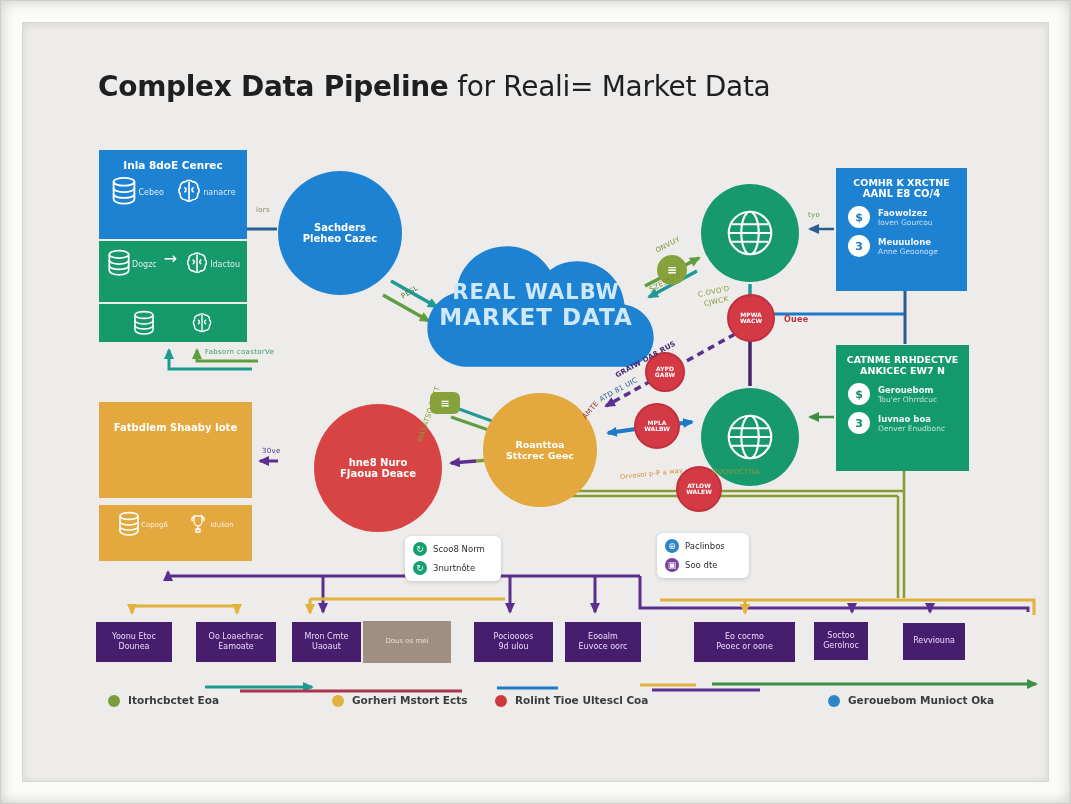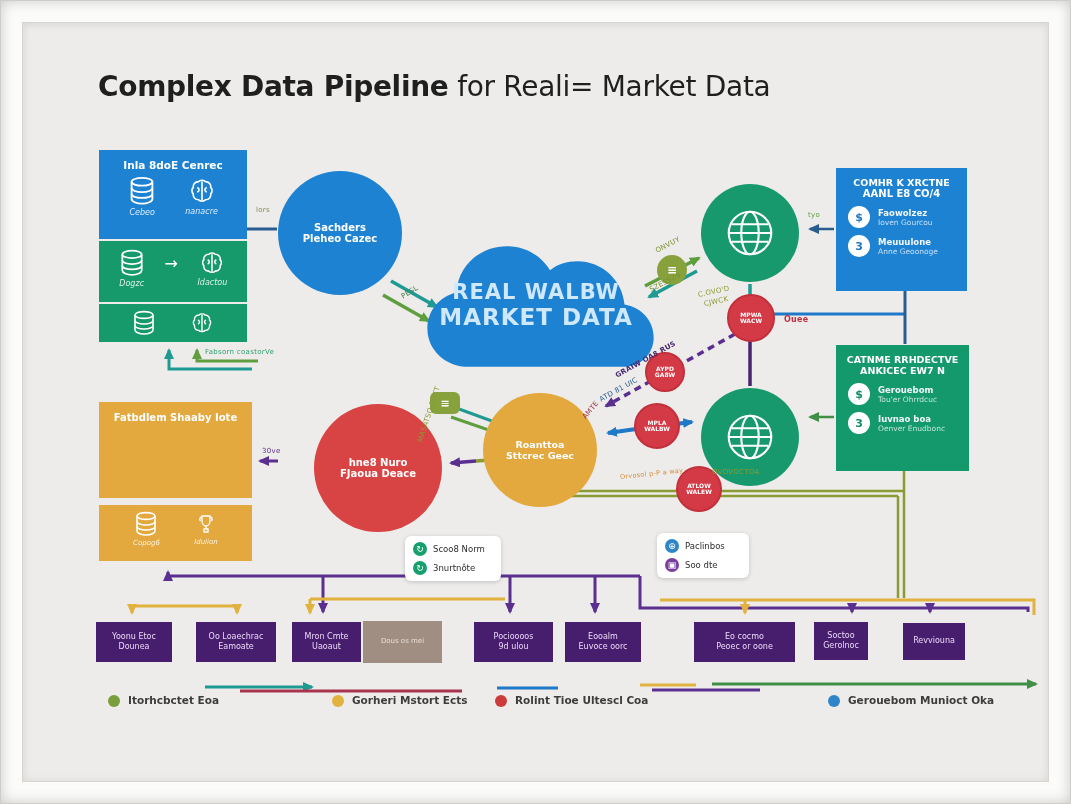--- a/index.html
+++ b/index.html
@@ -4,21 +4,21 @@
 <style>
   html,body{margin:0;padding:0;background:#e8e7e5;}
   .stage{position:relative;width:1071px;height:804px;overflow:hidden;font-family:"DejaVu Sans",sans-serif;background:#f2f1ef;}
   .frame-outer{position:absolute;inset:0;background:#fbfbfa;border:1px solid #cfcdc9;box-shadow:inset 0 0 14px rgba(0,0,0,.20);}
   .frame-inner{position:absolute;inset:22px;background:#edecea;border:1px solid #d9d6d1;box-shadow:inset 0 1px 8px rgba(0,0,0,.10);}
   .abs{position:absolute;}
   svg.overlay{position:absolute;left:0;top:0;z-index:1;}
   .node{position:absolute;z-index:2;color:#fff;}
   .node-title{font-weight:bold;text-align:center;}
   .icons-row{display:flex;justify-content:space-evenly;align-items:center;}
-  .icon-cell{display:flex;flex-direction:column;align-items:center;font-style:italic;}
+  .icon-cell{display:flex;flex-direction:row;align-items:center;}
   .icon-label{font-size:8px;color:rgba(255,255,255,.85);margin-top:2px;text-align:center;}
   .circle{position:absolute;z-index:2;border-radius:50%;display:flex;flex-direction:column;align-items:center;justify-content:center;color:#fff;text-align:center;font-weight:bold;}
   .mini-badge{position:absolute;z-index:3;border-radius:50%;background:#d43a45;border:2px solid #c2303c;color:#fff;display:flex;flex-direction:column;align-items:center;justify-content:center;font-size:6px;line-height:1.05;font-weight:bold;text-align:center;}
   .olive-badge{position:absolute;z-index:3;background:#87a23c;color:#fff;display:flex;align-items:center;justify-content:center;font-weight:bold;}
   .pbox{position:absolute;z-index:2;background:#471d6e;color:#ead9f7;display:flex;flex-direction:column;align-items:center;justify-content:center;text-align:center;font-size:8px;line-height:1.3;padding:2px;box-sizing:border-box;}
   .pbox.taupe{background:#a18e83;color:#e6ddd6;font-size:7px;}
   .card{position:absolute;z-index:3;background:#fff;border-radius:6px;box-shadow:0 1px 4px rgba(0,0,0,.18);padding:6px 8px;display:flex;flex-direction:column;gap:5px;}
   .card-row{display:flex;align-items:center;gap:6px;}
   .card-icon{width:14px;height:14px;border-radius:50%;color:#fff;font-size:9px;display:flex;align-items:center;justify-content:center;}
   .card-label{font-size:8.5px;color:#2d2d2d;}
@@ -203,21 +203,21 @@
         <g stroke="#fff" stroke-width="1.4" fill="none">
           <path d="M9,4 C6,4 4,6.5 4.5,9 C3,10 3,13 4.5,14.5 C4,17 6,19.5 9,19.5 C10,21 14,21 15,19.5 C18,19.5 20,17 19.5,14.5 C21,13 21,10 19.5,9 C20,6.5 18,4 15,4 C14,2.5 10,2.5 9,4 Z"></path>
           <path d="M12,4 V20"></path>
           <path d="M8,9 C10,10 10,12 8,13"></path>
           <path d="M16,9 C14,10 14,12 16,13"></path>
         </g>
       </svg>
   </div>
 
   <div class="node" style="left:99px;top:402px;width:153px;height:96px;background:#e3a83e;">
-    <div class="node-title" style="font-size:10px;padding-top:10px;">Fatbdlem Shaaby Iote</div>
+    <div class="node-title" style="font-size:10px;padding-top:10px;margin-top:10px;">Fatbdlem Shaaby Iote</div>
   </div>
 
   <div class="node" style="left:99px;top:505px;width:153px;height:56px;background:#e3a83e;">
     <div class="icons-row" style="margin-top:6px;">
       <div class="icon-cell">
         <svg width="24" height="26" viewBox="0 0 24 26">
             <g stroke="#fff" stroke-width="1.6" fill="none">
               <ellipse cx="12" cy="5" rx="9" ry="3.4"></ellipse>
               <path d="M3,5 V20 C3,22 7,24 12,24 C17,24 21,22 21,20 V5"></path>
               <path d="M3,10.5 C3,12.5 7,14 12,14 C17,14 21,12.5 21,10.5"></path>
@@ -373,21 +373,21 @@
     <div>Dounea</div>
   </div>
   <div class="pbox" style="left:196px;top:622px;width:80px;height:40px;">
     <div>Oo Loaechrac</div>
     <div>Eamoate</div>
   </div>
   <div class="pbox" style="left:292px;top:622px;width:69px;height:40px;">
     <div>Mron Cmte</div>
     <div>Uaoaut</div>
   </div>
-  <div class="pbox taupe" style="left:363px;top:621px;width:79px;height:42px;">
+  <div class="pbox taupe" style="left:363px;top:621px;width:88px;height:42px;">
     <div>Dous os mei</div>
     <div></div>
   </div>
   <div class="pbox" style="left:474px;top:622px;width:79px;height:40px;">
     <div>Pocioooos</div>
     <div>9d ulou</div>
   </div>
   <div class="pbox" style="left:565px;top:622px;width:76px;height:40px;">
     <div>Eooalm</div>
     <div>Euvoce oorc</div>

